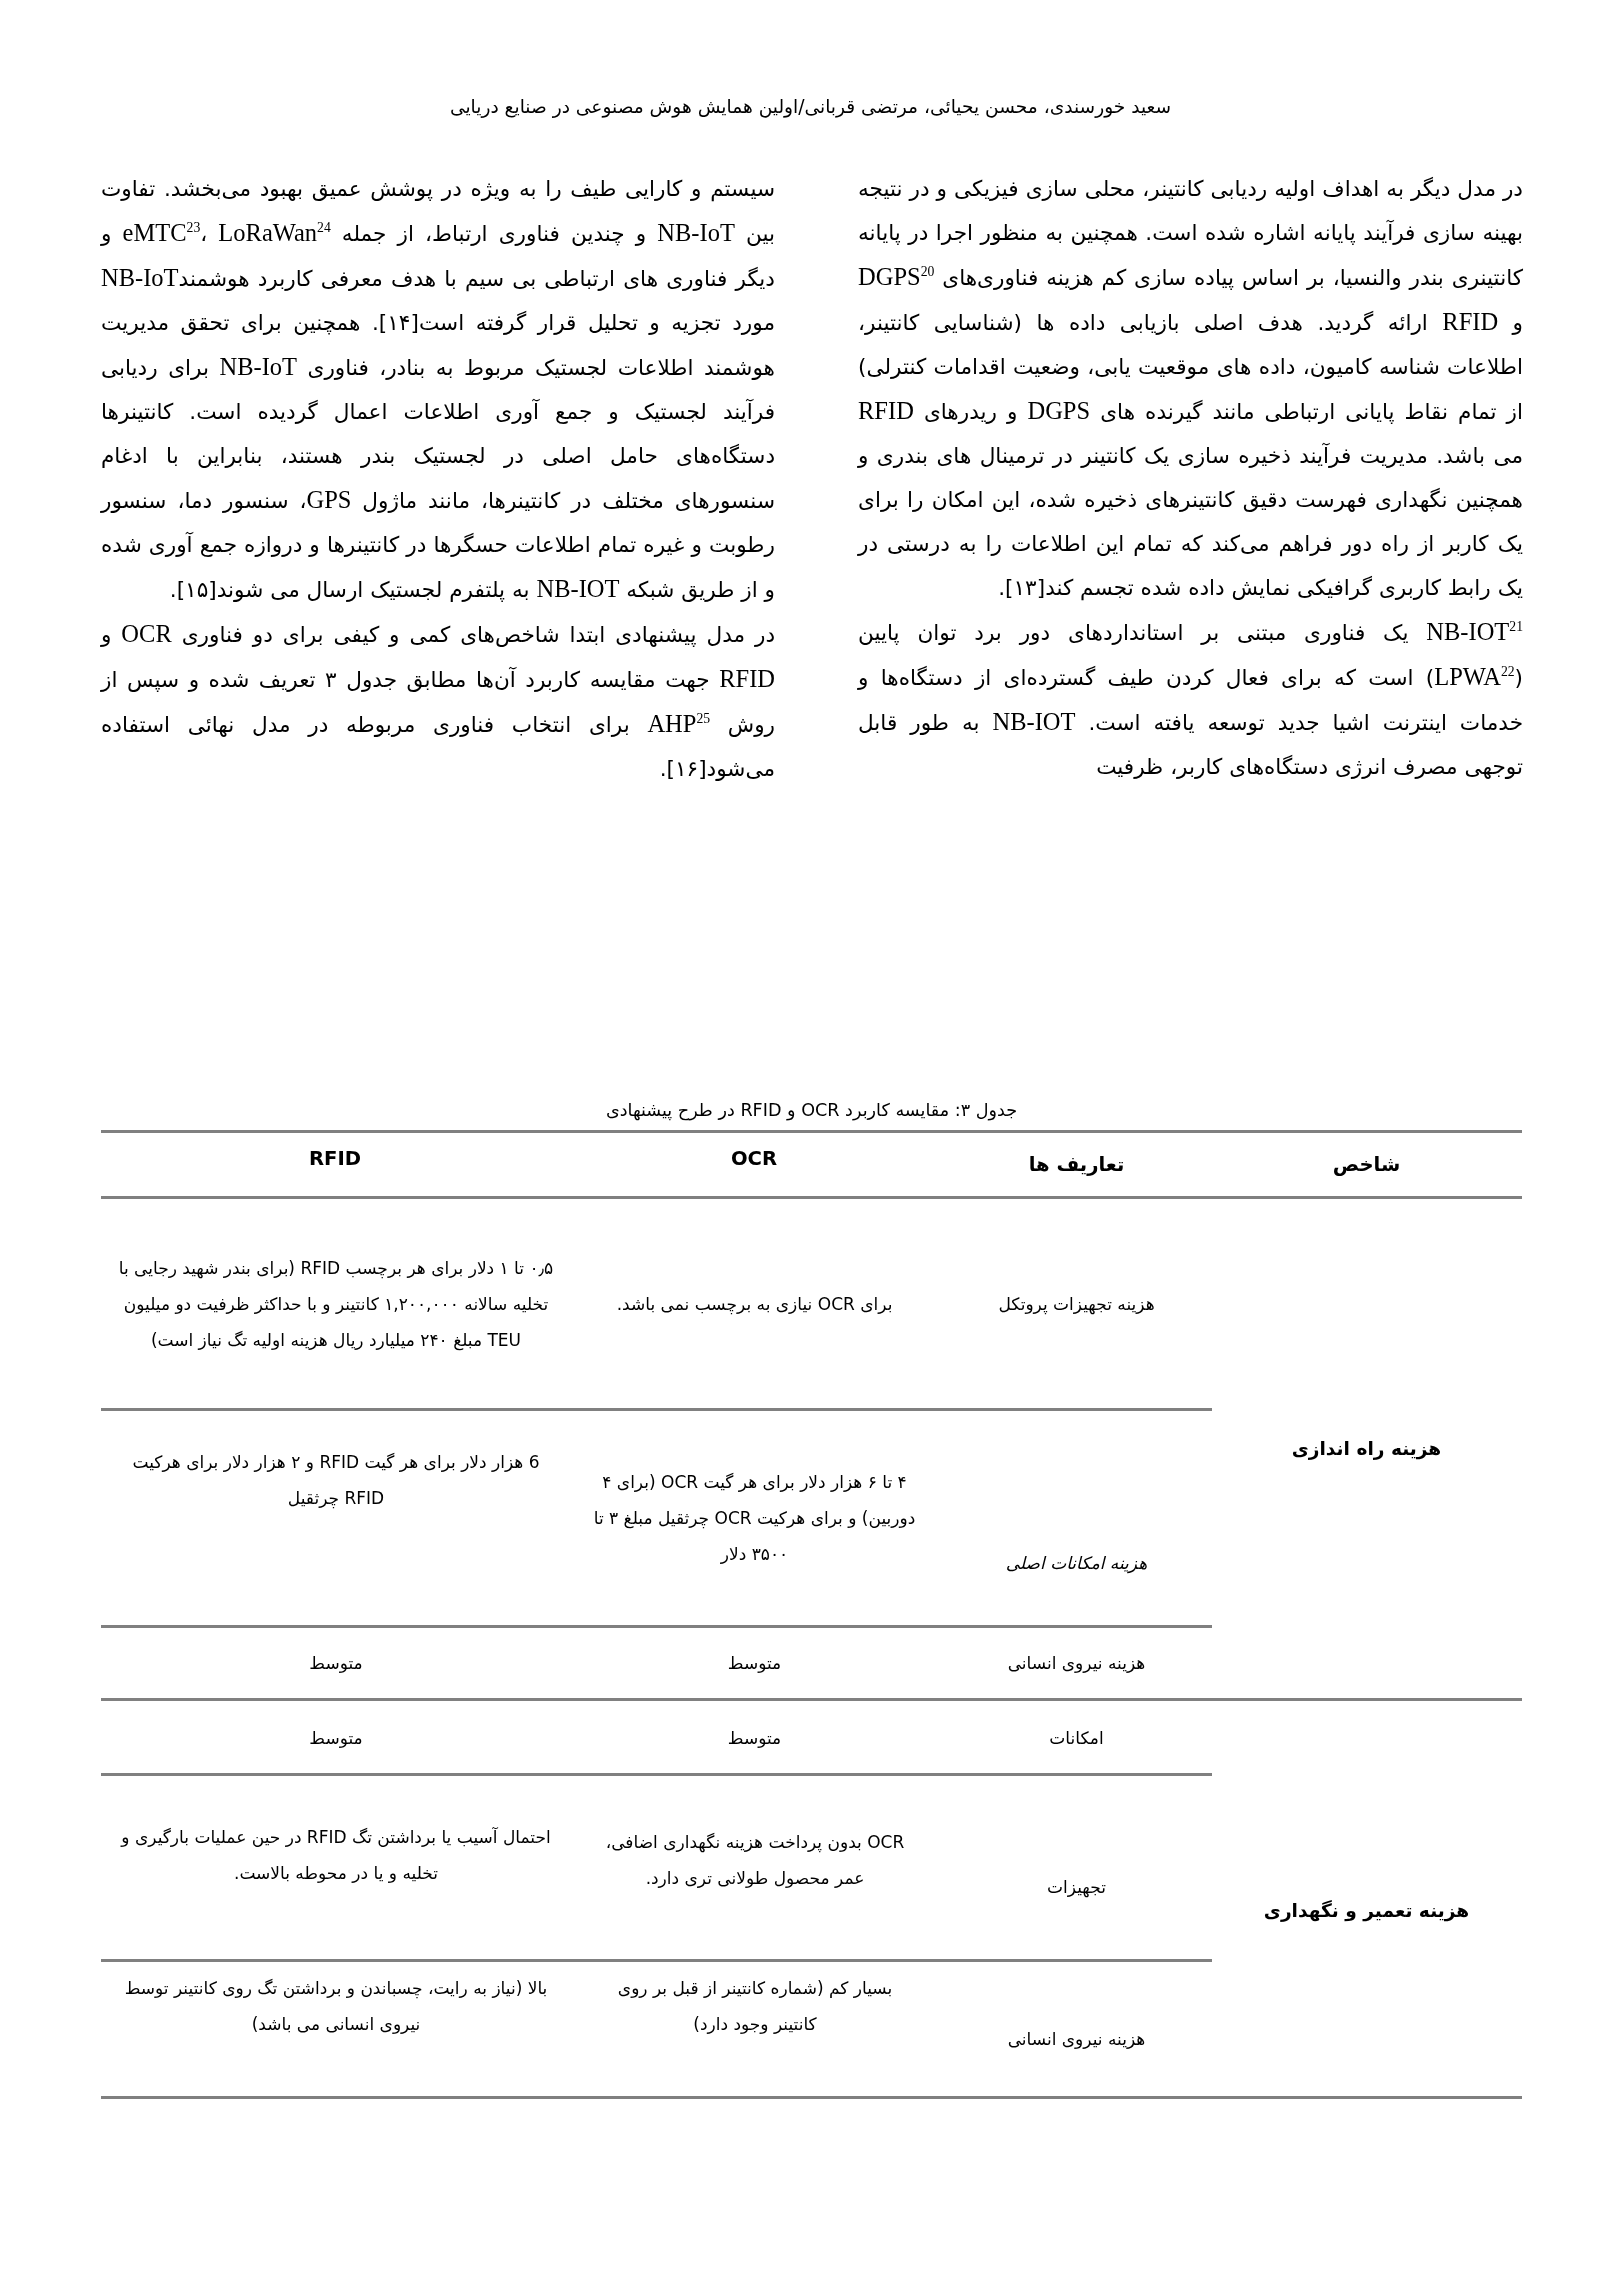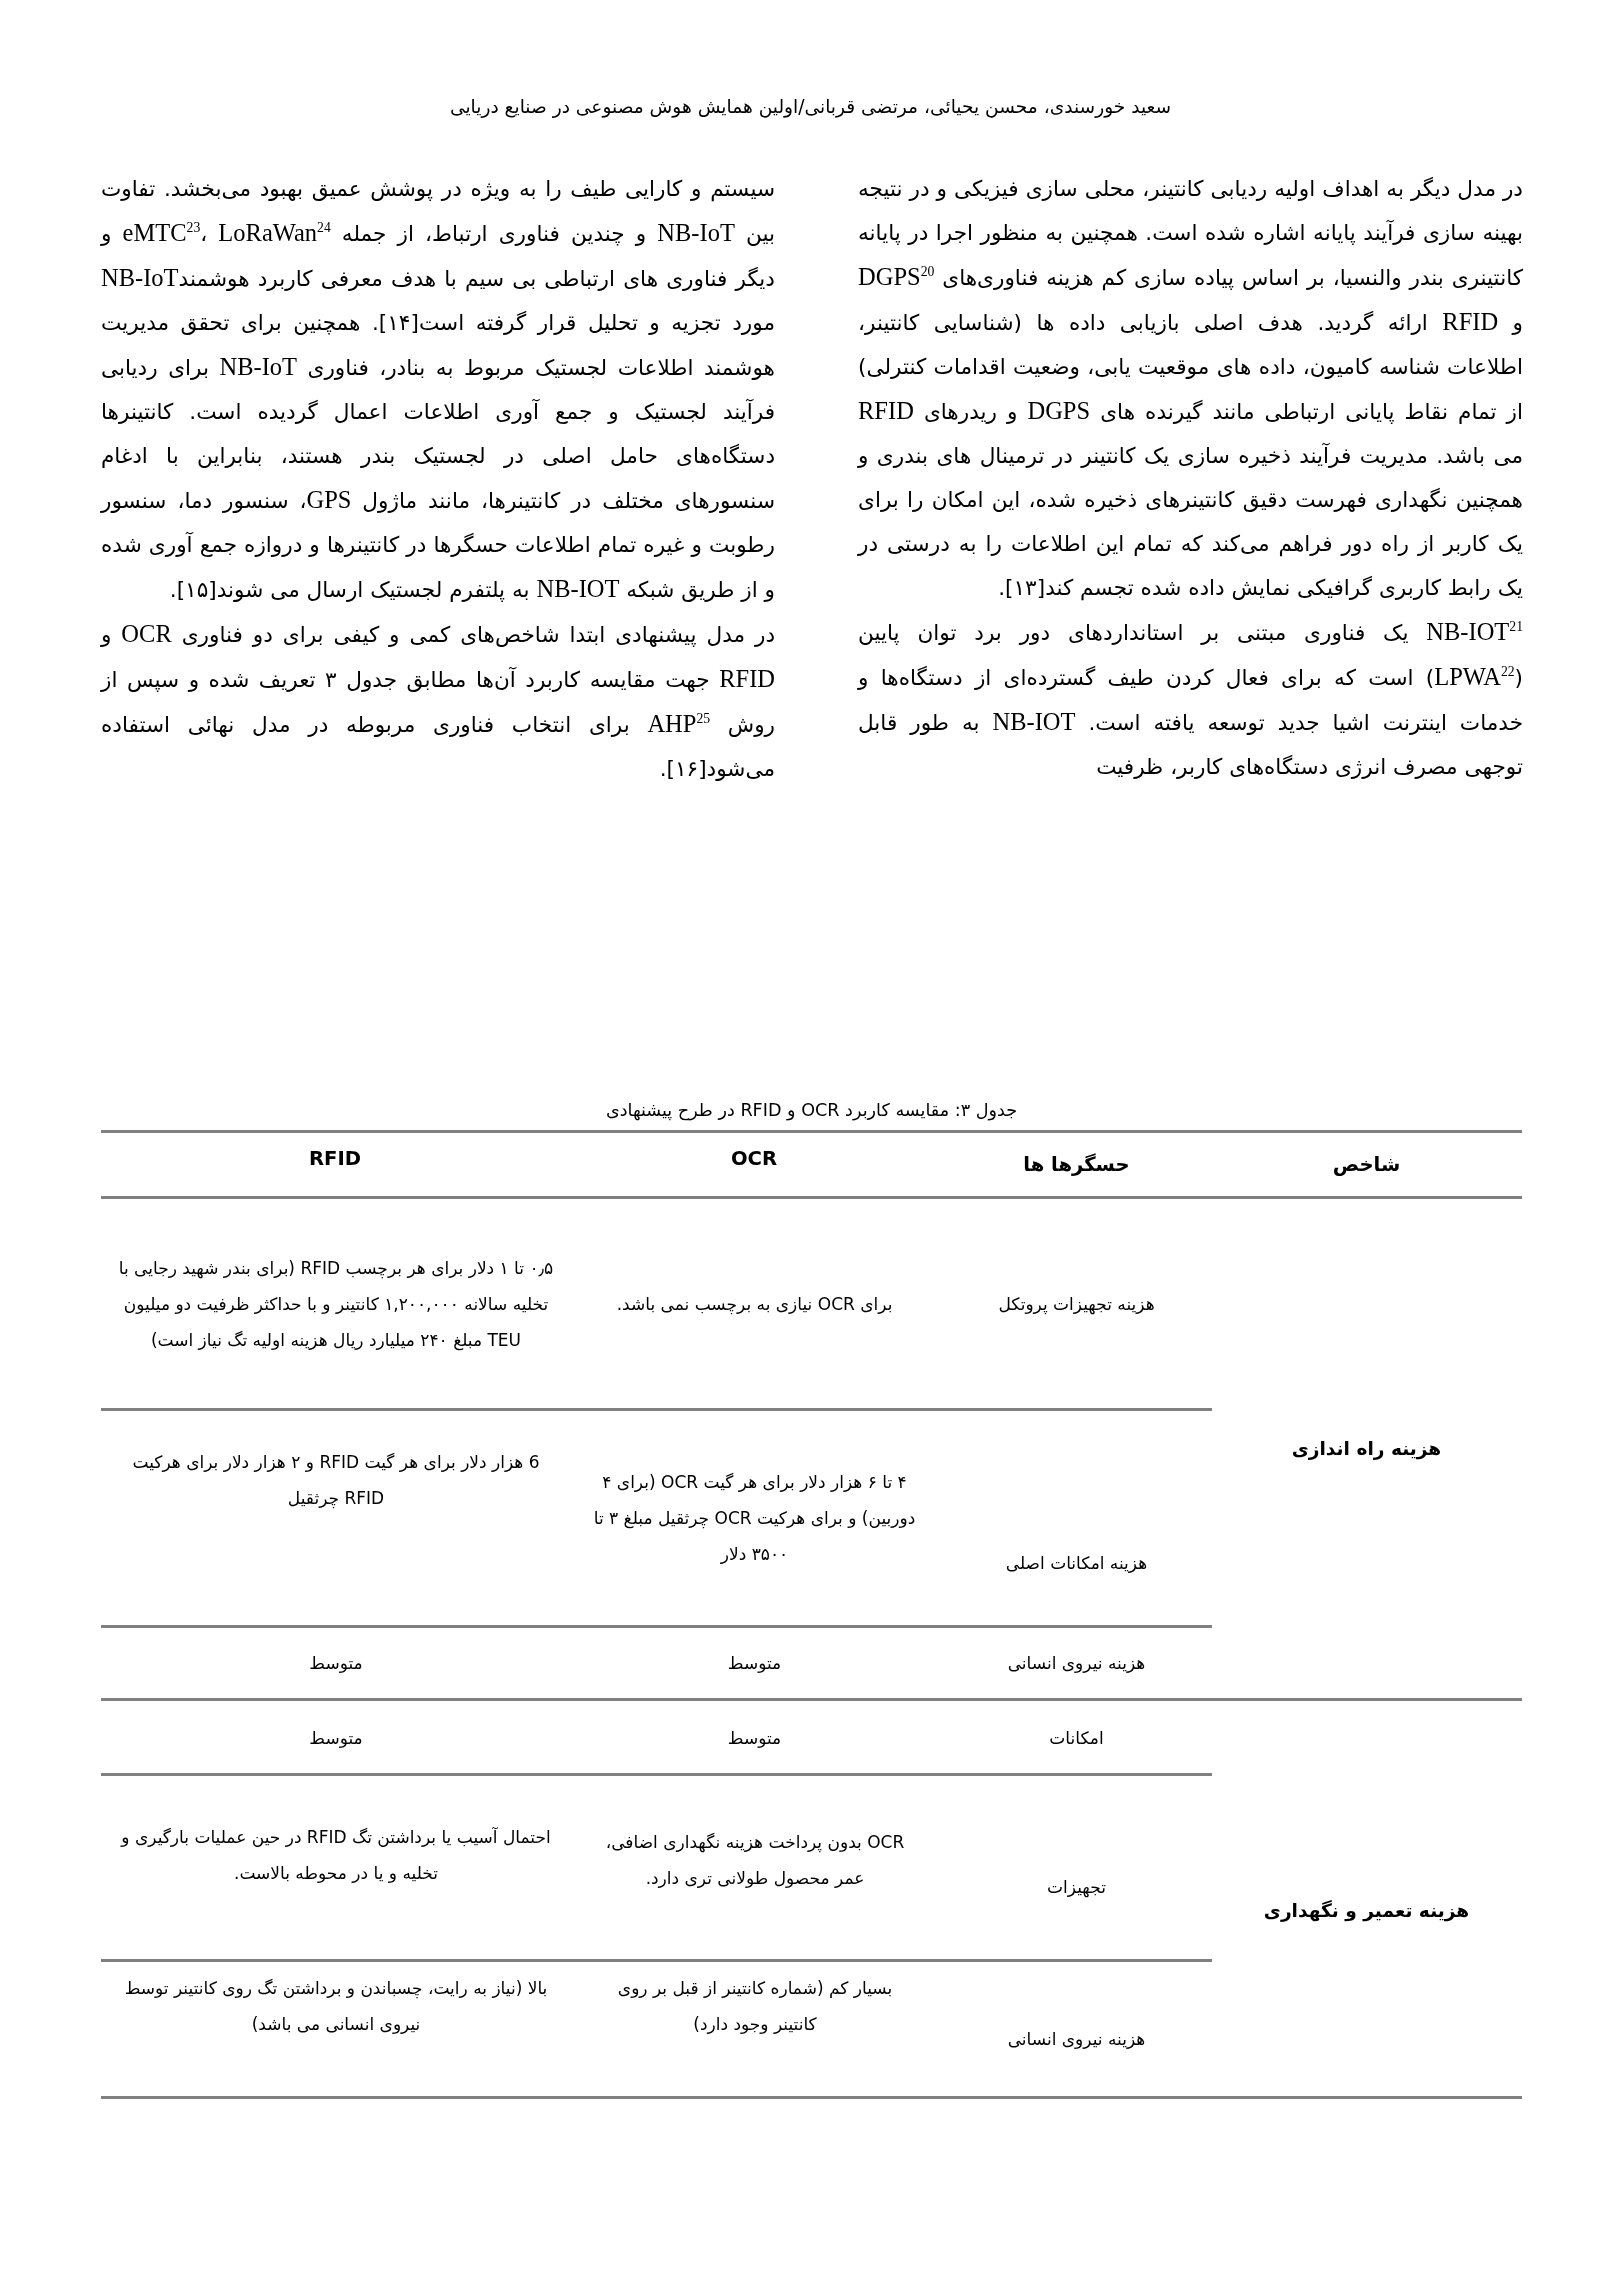--- a/index.html
+++ b/index.html
@@ -39,31 +39,31 @@
 <div class="rule" style="left:101px; width:1421px; top:1130px;"></div>
 <div class="rule" style="left:101px; width:1421px; top:1196px;"></div>
 <div class="rule" style="left:101px; width:1111px; top:1408px;"></div>
 <div class="rule" style="left:101px; width:1111px; top:1625px;"></div>
 <div class="rule" style="left:101px; width:1421px; top:1698px;"></div>
 <div class="rule" style="left:101px; width:1111px; top:1773px;"></div>
 <div class="rule" style="left:101px; width:1111px; top:1959px;"></div>
 <div class="rule" style="left:101px; width:1421px; top:2096px;"></div>
 
 <div class="cell head" style="left:1211px; width:311px; top:1133px; height:63px;">شاخص</div>
-<div class="cell head" style="left:941px; width:271px; top:1133px; height:63px;">حسگرها ها</div>
+<div class="cell head" style="left:941px; width:271px; top:1133px; height:63px;">تعاریف ها</div>
 <div class="cell head" style="left:568px; width:372px; top:1127px; height:63px;">OCR</div>
 <div class="cell head" style="left:101px; width:468px; top:1127px; height:63px;">RFID</div>
 
 <div class="cell group" style="left:1211px; width:311px; top:1199px; height:499px;">هزینه راه اندازی</div>
 
 <div class="cell" style="left:941px; width:271px; top:1199px; height:210px;">هزینه تجهیزات پروتکل</div>
 <div class="cell" style="left:588px; width:333px; top:1199px; height:210px;">برای OCR نیازی به برچسب نمی باشد.</div>
 <div class="cell" style="left:113px; width:446px; top:1199px; height:210px;">۰٫۵ تا ۱ دلار برای هر برچسب RFID (برای بندر شهید رجایی با تخلیه سالانه ۱,۲۰۰,۰۰۰ کانتینر و با حداکثر ظرفیت دو میلیون TEU مبلغ ۲۴۰ میلیارد ریال هزینه اولیه تگ نیاز است)</div>
 
-<div class="cell" style="left:941px; width:271px; top:1500px; height:125px;">هزینه امکانات اصلی</div>
+<div class="cell" style="left:941px; width:271px; top:1500px; height:125px;font-style:italic;">هزینه امکانات اصلی</div>
 <div class="cell" style="left:588px; width:333px; top:1411px; height:214px;">۴ تا ۶ هزار دلار برای هر گیت OCR (برای ۴ دوربین) و برای هرکیت OCR چرثقیل مبلغ ۳ تا ۳۵۰۰ دلار</div>
 <div class="cell" style="left:113px; width:446px; top:1411px; height:137px;">6 هزار دلار برای هر گیت RFID و ۲ هزار دلار برای هرکیت RFID چرثقیل</div>
 
 <div class="cell" style="left:941px; width:271px; top:1628px; height:70px;">هزینه نیروی انسانی</div>
 <div class="cell" style="left:588px; width:333px; top:1628px; height:70px;">متوسط</div>
 <div class="cell" style="left:113px; width:446px; top:1628px; height:70px;">متوسط</div>
 
 <div class="cell group" style="left:1211px; width:311px; top:1813px; height:196px;">هزینه تعمیر و نگهداری</div>
 
 <div class="cell" style="left:941px; width:271px; top:1701px; height:73px;">امکانات</div>

